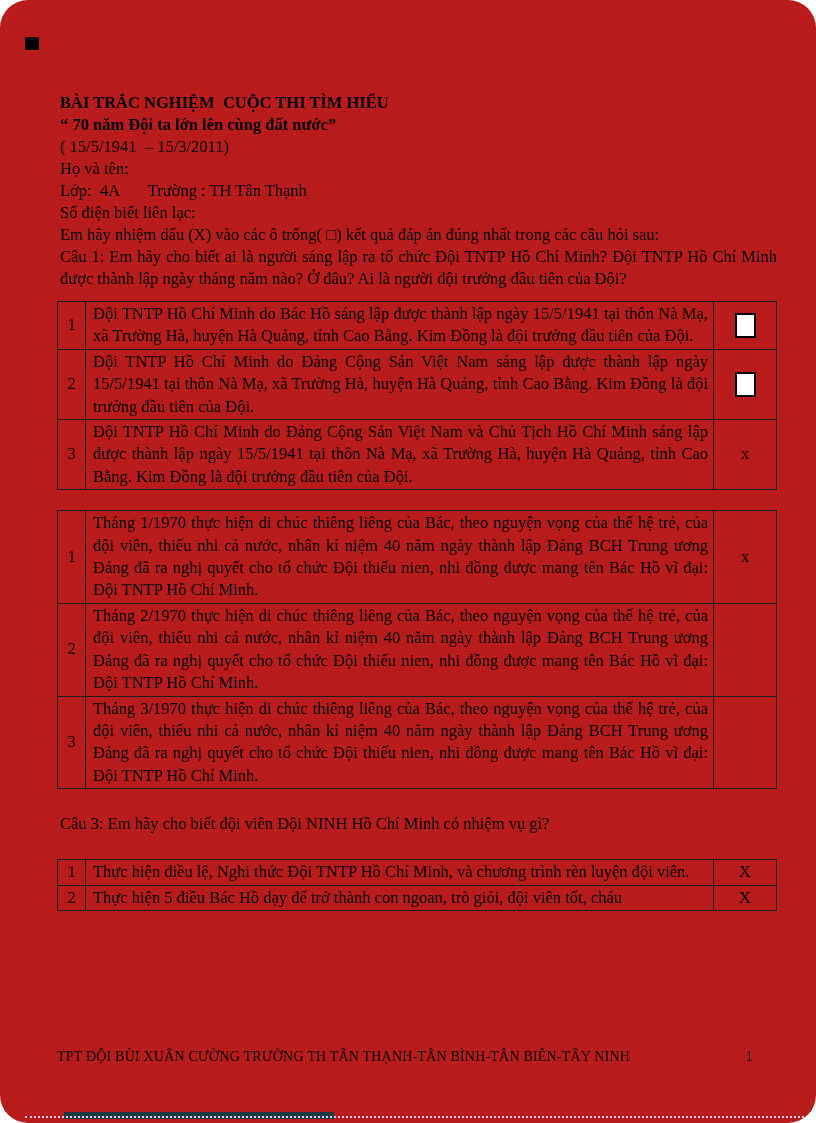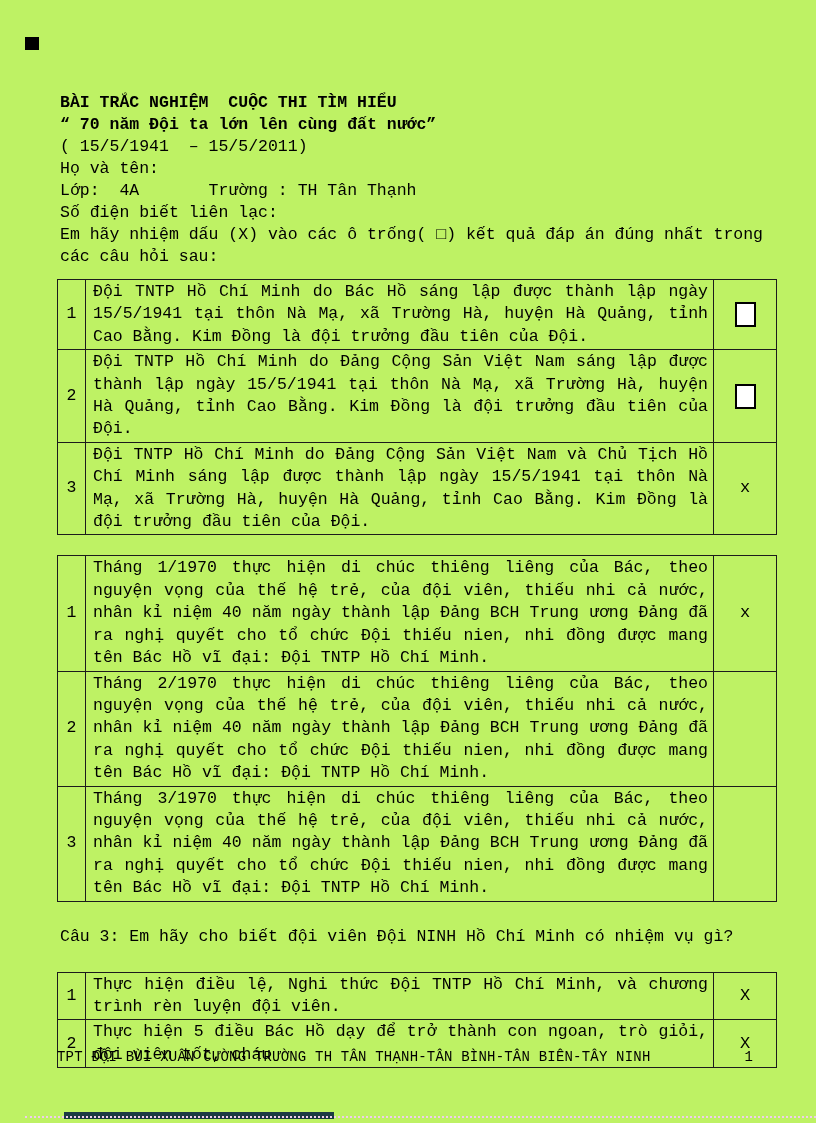--- a/index.html
+++ b/index.html
@@ -1,23 +1,24 @@
 <!DOCTYPE html>
 <html lang="vi"><head>
 <meta charset="utf-8">
 <style>
   html, body { margin:0; padding:0; background:#ffffff; }
   .page {
     position: relative;
     width: 816px;
     height: 1123px;
-    background: #bef264;
+    background: #b91c1c;
     overflow: hidden;
-    font-family: Liberation Mono, monospace;
+    font-family: Liberation Serif, serif;
     color: #000;
+    border-radius: 28px;
   }
   .content { position:absolute; left:57px; top:92px; width:720px; }
   .content > p {
     margin:0; padding-left:3px;
     font-size:16.5px; line-height:22px;
     white-space: pre-wrap;
   }
   p.bold { font-weight:bold; }
   p.jus { white-space:normal; text-align:justify; }
   p.q2 { margin-top:29px !important; }
@@ -55,26 +56,27 @@
 </style>
 </head>
 <body>
 
 <div class="page">
   <div class="artifact-square"></div>
 
   <div class="content">
     <p class="bold">BÀI TRẮC NGHIỆM  CUỘC THI TÌM HIỂU</p>
     <p class="bold">“ 70 năm Đội ta lớn lên cùng đất nước”</p>
-    <p>( 15/5/1941  – 15/5/2011)</p>
+    <p>( 15/5/1941  – 15/3/2011)</p>
     <p>Họ và tên:</p>
     <p>Lớp:  4A       Trường : TH Tân Thạnh</p>
     <p>Số điện biết liên lạc:</p>
     <p>Em hãy nhiệm dấu (X) vào các ô trống( □) kết quả đáp án đúng nhất trong các câu hỏi sau:</p>
 
+    <p class="jus">Câu 1: Em hãy cho biết ai là người sáng lập ra tổ chức Đội TNTP Hồ Chí Minh? Đội TNTP Hồ Chí Minh được thành lập ngày tháng năm nào? Ở đâu? Ai là người đội trưởng đầu tiên của Đội?</p>
     <table class="t1">
       <tbody>
           <tr>
         <td class="num">1</td>
         <td class="opt">Đội TNTP Hồ Chí Minh do Bác Hồ sáng lập được thành lập ngày 15/5/1941 tại thôn Nà Mạ, xã Trường Hà, huyện Hà Quảng, tỉnh Cao Bằng. Kim Đồng là đội trưởng đầu tiên của Đội.</td>
         <td class="mark"><span class="cbox"></span></td>
       </tr>
       <tr>
         <td class="num">2</td>
         <td class="opt">Đội TNTP Hồ Chí Minh do Đảng Cộng Sản Việt Nam sáng lập được thành lập ngày 15/5/1941 tại thôn Nà Mạ, xã Trường Hà, huyện Hà Quảng, tỉnh Cao Bằng. Kim Đồng là đội trưởng đầu tiên của Đội.</td>

